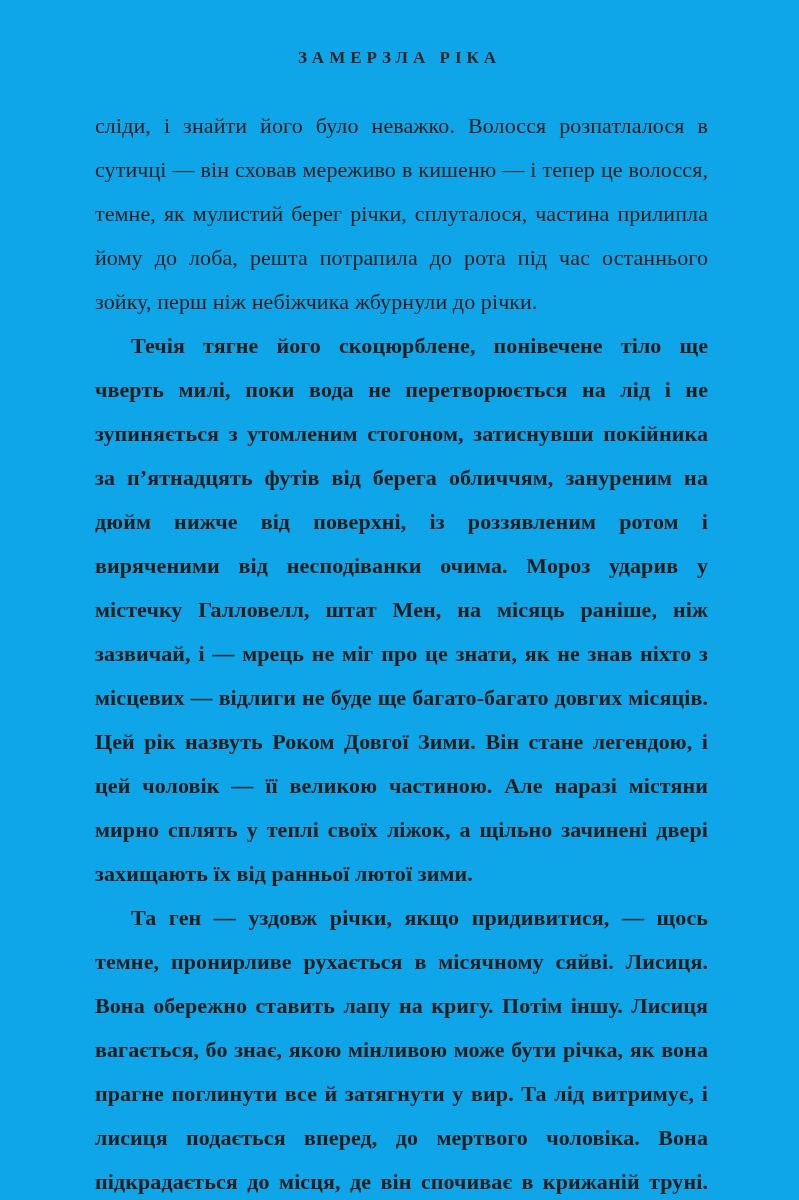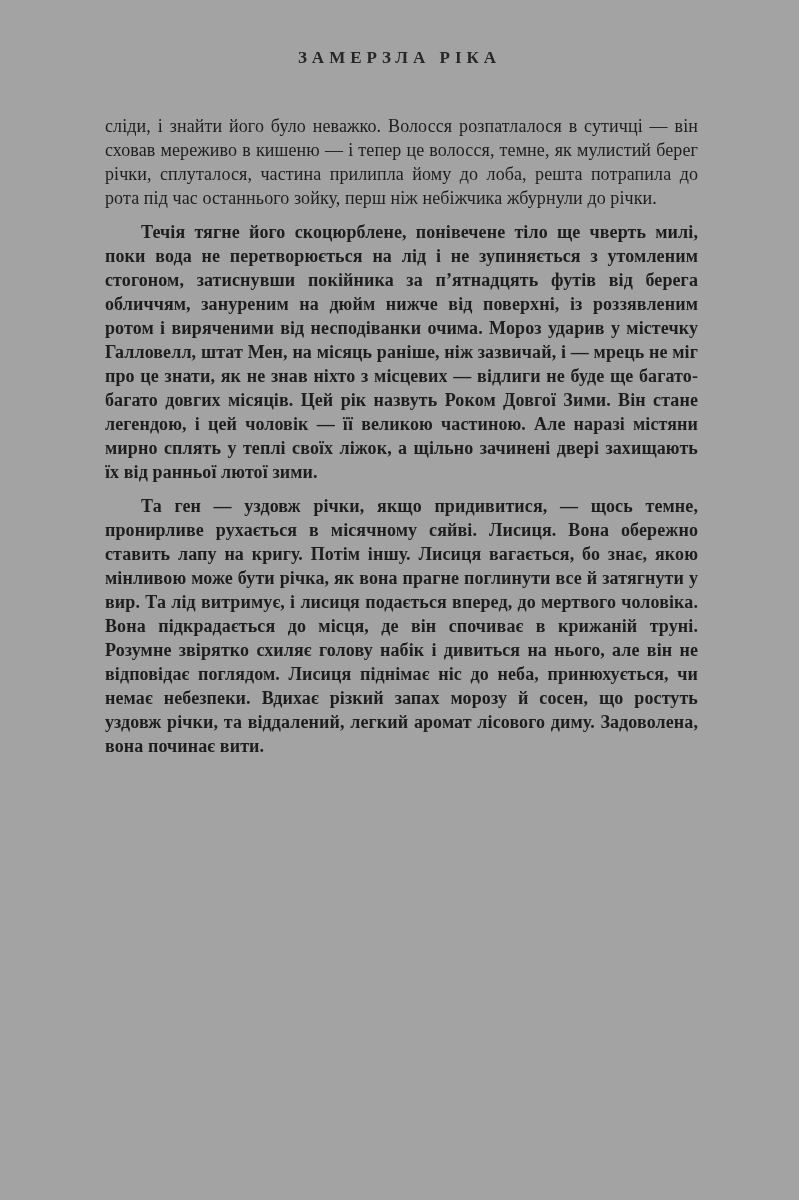--- a/index.html
+++ b/index.html
@@ -7,21 +7,21 @@
     padding: 0;
     width: 799px;
     height: 1200px;
     background: #fdfdfc;
     overflow: hidden;
   }
   .page {
     position: relative;
     width: 799px;
     height: 1200px;
-    background: #a3a3a3;
+    background: #0ea5e9;
     box-sizing: border-box;
     font-family: "Liberation Serif", "DejaVu Serif", serif;
     color: #1d1d1d;
   }
   .running-head {
     position: absolute;
     top: 48px;
     left: 0;
     width: 100%;
     text-align: center;
@@ -31,24 +31,24 @@
     color: #262626;
     font-family: "Liberation Serif", "DejaVu Serif", serif;
   }
   .text-block {
     position: absolute;
     top: 104px;
     left: 95px;
     width: 613px;
   }
   .text-block p {
-    margin: 10px;
+    margin: 0;
     padding: 0;
-    font-size: 18px;
-    line-height: 24px;
+    font-size: 22px;
+    line-height: 44px;
     text-align: justify;
     letter-spacing: 0.1px;
     color: #1d1d1d;
     hyphens: auto;
     -webkit-hyphens: auto;
   }
   .text-block p.p-indent {
     text-indent: 36px;
     font-weight: bold;
   }

